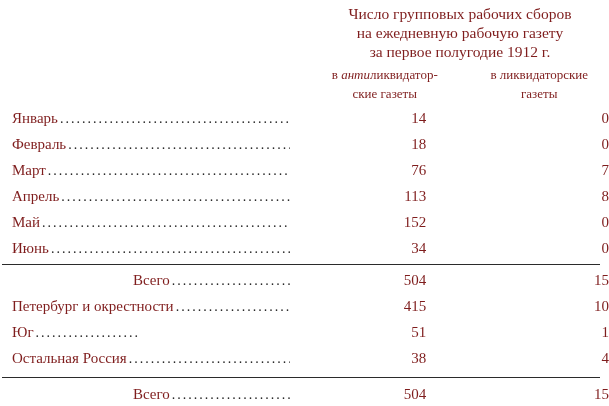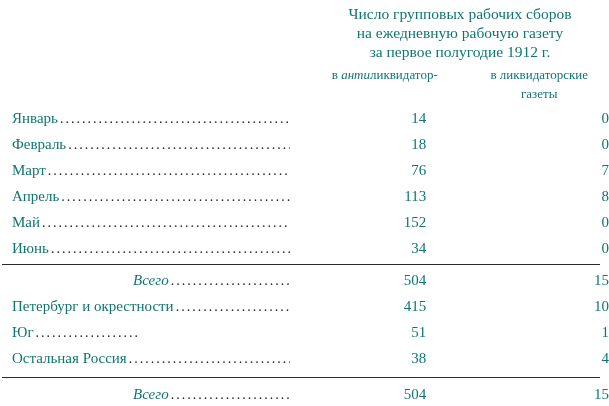--- a/index.html
+++ b/index.html
@@ -2,21 +2,21 @@
 <html><head>
 <meta charset="utf-8">
 <style>
   html, body { margin: 0; padding: 0; background: #ffffff; }
   .page {
     position: relative;
     width: 609px;
     height: 406px;
     overflow: hidden;
     background: #ffffff;
-    color: #0f766e;
+    color: #7f1d1d;
     font-family: "Liberation Serif", "DejaVu Serif", serif;
   }
   .title-wrap {
     margin: 4px 0 0 311px;
     width: 298px;
     text-align: center;
     font-size: 15.5px;
     line-height: 19px;
   }
   .header-row {
@@ -50,21 +50,21 @@
     white-space: nowrap;
     color: #2a2a2a;
   }
   .leader::after {
     content: "................................................................................................................";
     letter-spacing: 2px;
     font-size: 14px;
   }
   .c1 { width: 100px; text-align: right; }
   .c2 { width: 148px; text-align: right; }
-  .row-total .label { margin-left: 121px; font-style: italic; }
+  .row-total .label { margin-left: 121px; }
   .row-short .leader { flex: 0 0 104px; }
   .rule {
     border-top: 1px solid #2b2b2b;
     margin: 3px 0 2px 2px;
     width: 598px;
     height: 0;
   }
   .rule.bottom { margin-top: 6px; margin-bottom: 3px; }
 </style>
 </head>
@@ -74,20 +74,21 @@
 
   <div class="title-wrap">
     <div>Число групповых рабочих сборов</div>
     <div>на ежедневную рабочую газету</div>
     <div>за первое полугодие 1912 г.</div>
   </div>
 
   <div class="header-row">
     <div class="hcol1">
       <div><span>в </span><span class="hitalic">анти</span><span>ликвидатор-</span></div>
+      <div>ские газеты</div>
     </div>
     <div class="hcol2">
       <div>в ликвидаторские</div>
       <div>газеты</div>
     </div>
   </div>
 
   <div class="rows">
 
     <div class="row">

